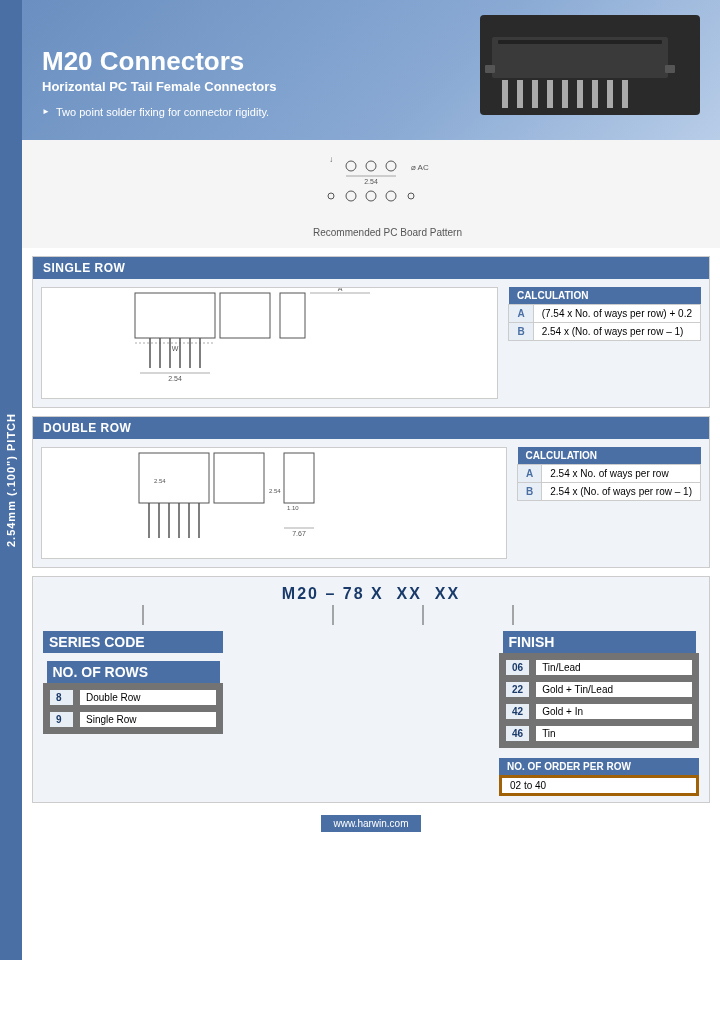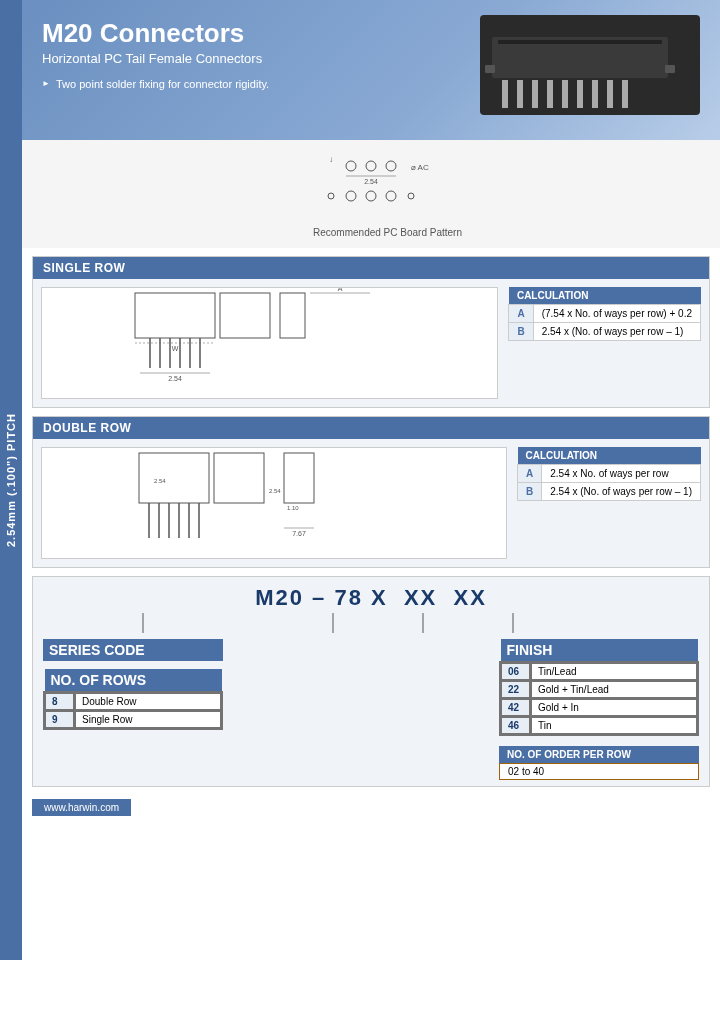--- a/index.html
+++ b/index.html
@@ -46,25 +46,27 @@
       background: linear-gradient(135deg, #6a8fc0 0%, #8aaad4 60%, #b8cde8 100%);
       padding: 18px 20px 18px 20px;
       position: relative;
       min-height: 140px;
     }
     .header-title {
       font-size: 26px;
       font-weight: bold;
       color: white;
       margin-bottom: 2px;
+      margin-top: 28px;
     }
     .header-subtitle {
       font-size: 13px;
       color: white;
       margin-bottom: 12px;
+      font-weight: bold;
     }
     .header-bullets {
       list-style: none;
       padding: 0;
     }
     .header-bullets li {
       color: white;
       font-size: 11px;
       margin-bottom: 4px;
       padding-left: 14px;
@@ -210,21 +212,21 @@
     .mini-table th {
       background: #4a6fa5;
       color: white;
       padding: 3px 6px;
       text-align: left;
       font-size: 14px;
       font-weight: bold;
     }
     .mini-table td {
       padding: 2px 6px;
-      border: 3px solid #737373;
+      border: 7px solid #737373;
       background: white;
     }
     .mini-table td:first-child {
       background: #e8eef5;
       font-weight: bold;
       color: #1a3a6a;
       width: 30px;
     }
 
     .no-of-ways-box {
@@ -232,21 +234,21 @@
       color: white;
       padding: 3px 8px;
       font-size: 10px;
       font-weight: bold;
       margin-top: 2px;
     }
     .no-of-ways-value {
       background: white;
       padding: 2px 8px;
       font-size: 10px;
-      border: 1px solid #a16207;
+      border: 3px solid #a16207;
     }
 
     
     .footer-section {
       background: #f0f0f0;
       border-top: 2px solid #4a6fa5;
       padding: 6px 10px;
       display: flex;
       align-items: center;
       justify-content: space-between;
@@ -451,21 +453,21 @@
             </tr>
           </tbody>
         </table>
       </div>
     </div>
   </div>
 
   <div class="how-to-order">
 
     <div style="text-align:center; padding: 8px 0 2px 0;">
-      <span style="font-size:22px; font-weight:bold; letter-spacing:2px; color:#1a3a6a;text-align:right;">M20 – 78 X &nbsp;XX &nbsp;XX</span>
+      <span style="font-size:16px; font-weight:bold; letter-spacing:2px; color:#1a3a6a;text-align:right;">M20 – 78 X &nbsp;XX &nbsp;XX</span>
     </div>
 
     <div style="position:relative; height:20px; margin:0 10px;">
       <svg width="680" height="20" viewBox="0 0 680 20">
 
         <line x1="100" y1="0" x2="100" y2="20" stroke="#555" stroke-width="1"></line>
 
         <line x1="290" y1="0" x2="290" y2="20" stroke="#555" stroke-width="1"></line>
 
         <line x1="380" y1="0" x2="380" y2="20" stroke="#555" stroke-width="1"></line>
@@ -540,18 +542,18 @@
         </div>
 
         <div style="width:200px;">
           <div class="no-of-ways-box">NO. OF ORDER PER ROW</div>
           <div class="no-of-ways-value">02 to 40</div>
         </div>
       </div>
     </div>
   </div>
 
-  <div style="text-align:left; padding: 4px 10px;">
+  <div style="text-align:center; padding: 4px 10px;">
     <span style="background:#4a6fa5; color:white; padding:3px 12px; font-size:10px; display:inline-block;">www.harwin.com</span>
   </div>
 
 
 </div>
 
 </body></html>

